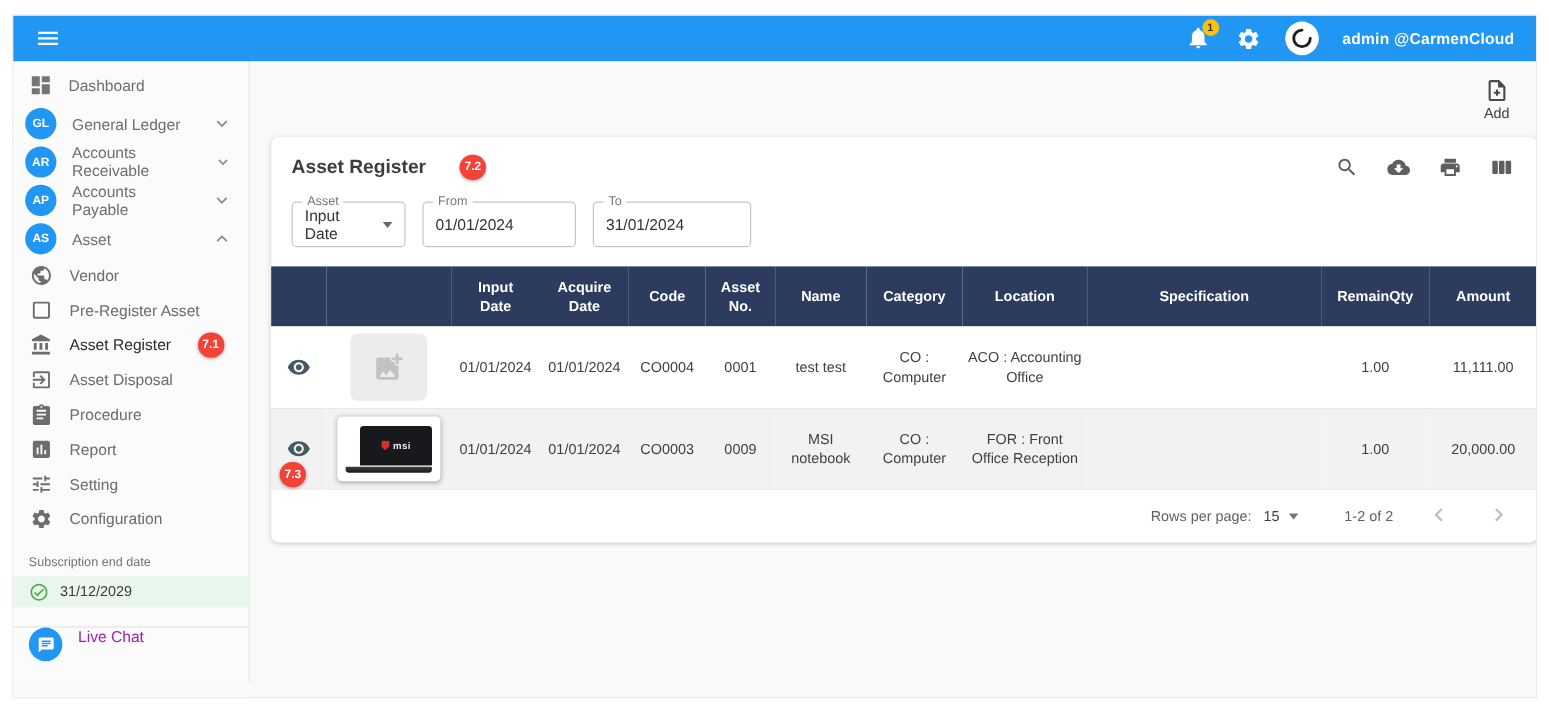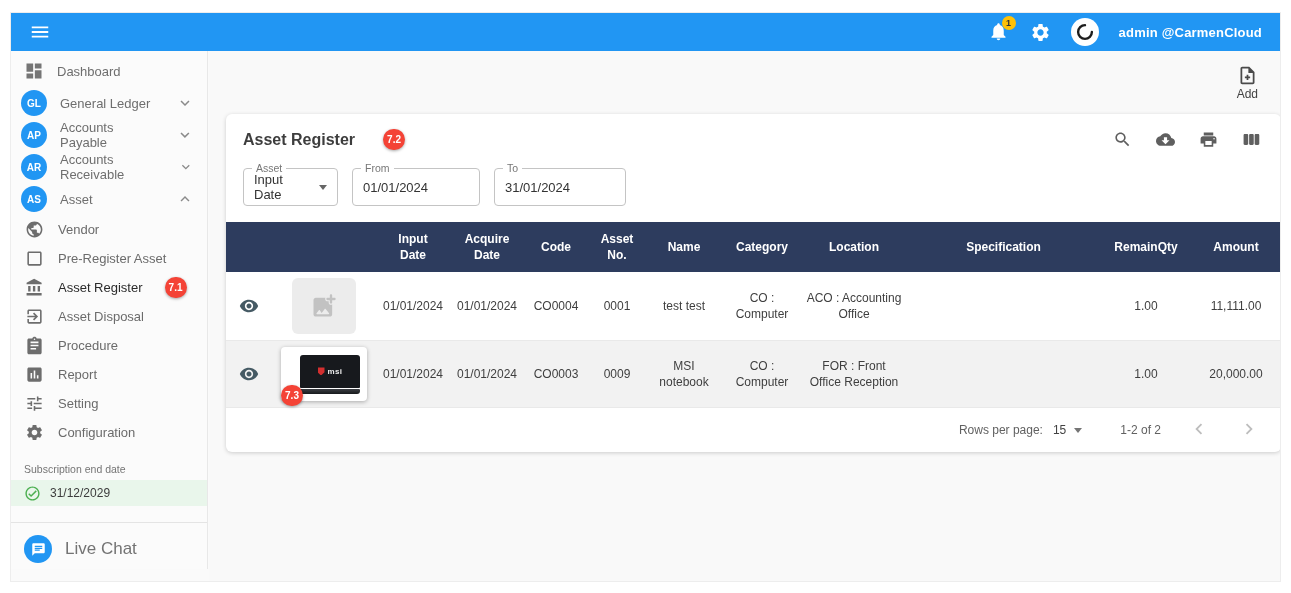--- a/index.html
+++ b/index.html
@@ -18,28 +18,28 @@
 
   
   .sidebar { position:absolute; left:0; top:38px; bottom:12px; width:197px; background:#FBFBFB; border-right:1px solid #E8E8E8; padding-top:4px; }
   .nav-item { display:flex; align-items:center; height:32px; padding:0 13px; gap:13px; color:#6E6E6E; font-size:13px; cursor:pointer; }
   .nav-item .nav-ic { width:20px; height:20px; color:#757575; flex:0 0 20px; }
   .nav-avatar { width:26px; height:26px; margin-left:-3px; border-radius:50%; background:#2196F3; color:#fff; font-size:10px; font-weight:bold; display:flex; align-items:center; justify-content:center; flex:0 0 26px; }
   .nav-item .chev { margin-left:auto; width:18px; height:18px; color:#8a8a8a; }
   .sub-item { display:flex; align-items:center; height:29px; padding:0 14px; gap:14px; color:#6B6B6B; font-size:13px; cursor:pointer; }
   .sub-item .nav-ic { width:19px; height:19px; color:#6d6d6d; flex:0 0 19px; }
   .sub-item.active { color:#2b2b2b; }
-  .red-badge { background:#F44336; color:#fff; font-size:10px; font-weight:bold; border-radius:11px; min-width:22px; height:21px; display:inline-flex; align-items:center; justify-content:center; padding:0 4px; box-shadow:0 1px 3px rgba(0,0,0,.35);margin-left:48px; }
+  .red-badge { background:#F44336; color:#fff; font-size:10px; font-weight:bold; border-radius:11px; min-width:22px; height:21px; display:inline-flex; align-items:center; justify-content:center; padding:0 4px; box-shadow:0 1px 3px rgba(0,0,0,.35); }
   .sub-item .red-badge { margin-left:8px; }
   .subscription { margin-top:12px; }
   .sub-label { font-size:10.5px; color:#757575; padding:4px 13px 5px; }
   .sub-date-row { display:flex; align-items:center; gap:9px; height:26px; padding:0 13px; background:#E9F6EB; color:#3c3c3c; font-size:12px; }
   .sub-date-row .nav-ic { width:17px; height:17px; color:#4CAF50; }
   .side-divider { border-top:1px solid #E4E4E4; margin-top:16px; }
-  .live-chat { display:flex; align-items:center; gap:13px; height:52px; padding:0 13px; font-size:17px; color:#737373; cursor:pointer; }
+  .live-chat { display:flex; gap:13px; height:52px; padding:0 13px; font-size:13px; color:#a21caf; cursor:pointer; }
   .chat-avatar { width:28px; height:28px; border-radius:50%; background:#2196F3; color:#fff; display:flex; align-items:center; justify-content:center; flex:0 0 28px; }
 
   
   .content { position:absolute; left:198px; top:38px; right:0; bottom:0; background:#F9F9F9; }
   .add-action { position:absolute; top:14px; right:22px; display:flex; flex-direction:column; align-items:center; gap:1px; color:#424242; font-size:12px; cursor:pointer; }
   .add-action .nav-ic { width:21px; height:21px; color:#4a4a4a; }
 
   .card { position:absolute; left:17px; top:63px; width:1055px; background:#fff; border-radius:6px; box-shadow:0 1px 4px rgba(0,0,0,.18); }
   .card-header { display:flex; align-items:center; padding:15px 20px 8px 17px; }
   .card-title { font-size:16px; font-weight:bold; color:#3d3d3d; }
@@ -123,29 +123,29 @@
       <span>Dashboard</span>
     </div>
     <div class="nav-item">
       <span class="nav-avatar">GL</span>
       <span>General Ledger</span>
       <svg class="chev ic" viewBox="0 0 24 24">
           <path d="M16.59 8.59L12 13.17 7.41 8.59 6 10l6 6 6-6z"></path>
         </svg>
     </div>
     <div class="nav-item">
+      <span class="nav-avatar">AR</span>
+      <span>Accounts Receivable</span>
+      <svg class="chev ic" viewBox="0 0 24 24">
+          <path d="M16.59 8.59L12 13.17 7.41 8.59 6 10l6 6 6-6z"></path>
+        </svg>
+    </div>
+    <div class="nav-item">
       <span class="nav-avatar">AP</span>
       <span>Accounts Payable</span>
-      <svg class="chev ic" viewBox="0 0 24 24">
-          <path d="M16.59 8.59L12 13.17 7.41 8.59 6 10l6 6 6-6z"></path>
-        </svg>
-    </div>
-    <div class="nav-item">
-      <span class="nav-avatar">AR</span>
-      <span>Accounts Receivable</span>
       <svg class="chev ic" viewBox="0 0 24 24">
           <path d="M16.59 8.59L12 13.17 7.41 8.59 6 10l6 6 6-6z"></path>
         </svg>
     </div>
     <div class="nav-item">
       <span class="nav-avatar">AS</span>
       <span>Asset</span>
       <svg class="chev ic" viewBox="0 0 24 24">
           <path d="M12 8l-6 6 1.41 1.41L12 10.83l4.59 4.58L18 14z"></path>
         </svg>

